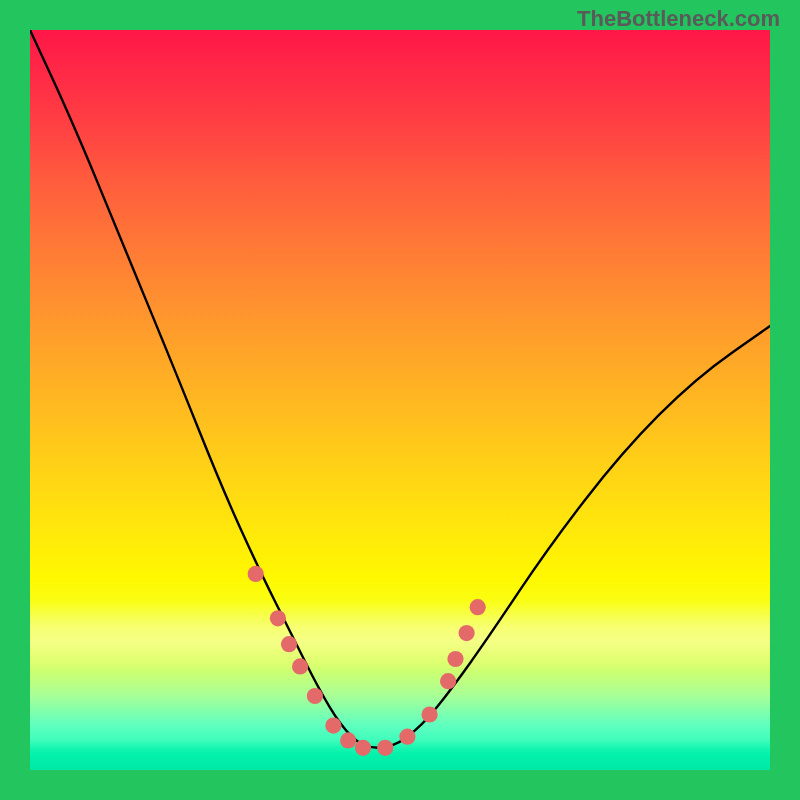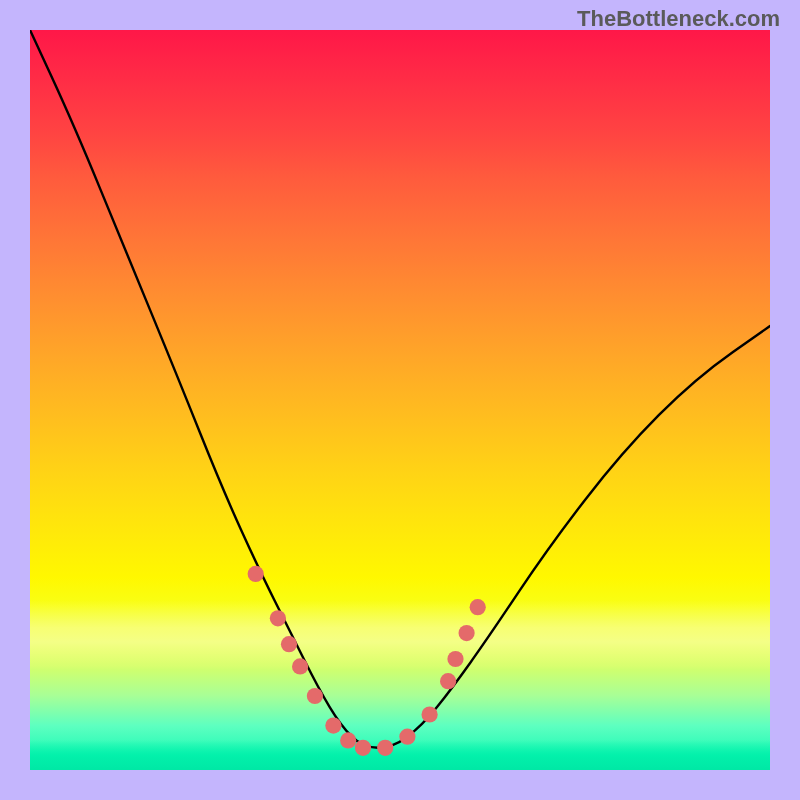--- a/index.html
+++ b/index.html
@@ -9,21 +9,21 @@
     height: 800px;
     background: #000;
     overflow: hidden;
   }
   .frame {
     position: absolute;
     left: 0;
     top: 0;
     width: 800px;
     height: 800px;
-    background: #c4b5fd;
+    background: #22c55e;
   }
   .plot-area {
     position: absolute;
     left: 30px;
     top: 30px;
     width: 740px;
     height: 740px;
     background: linear-gradient(to bottom,
       #ff1748 0%,
       #ff2a46 6%,

